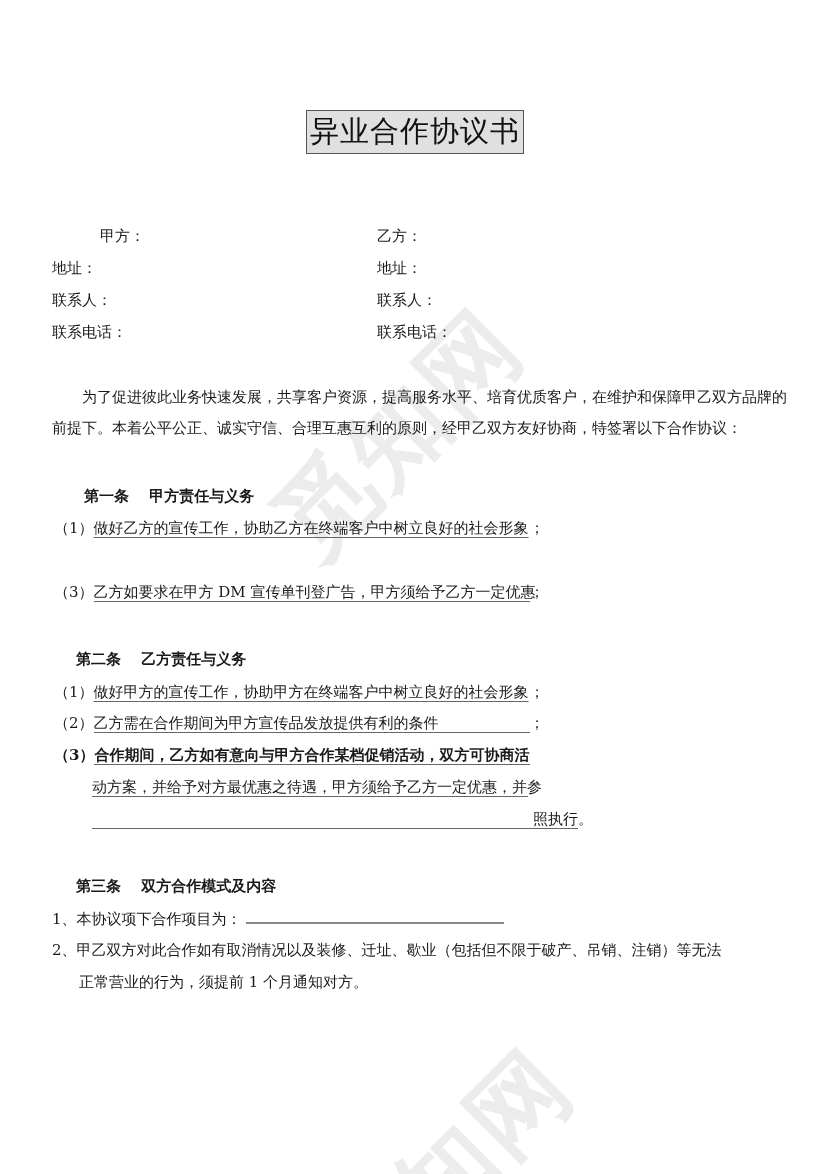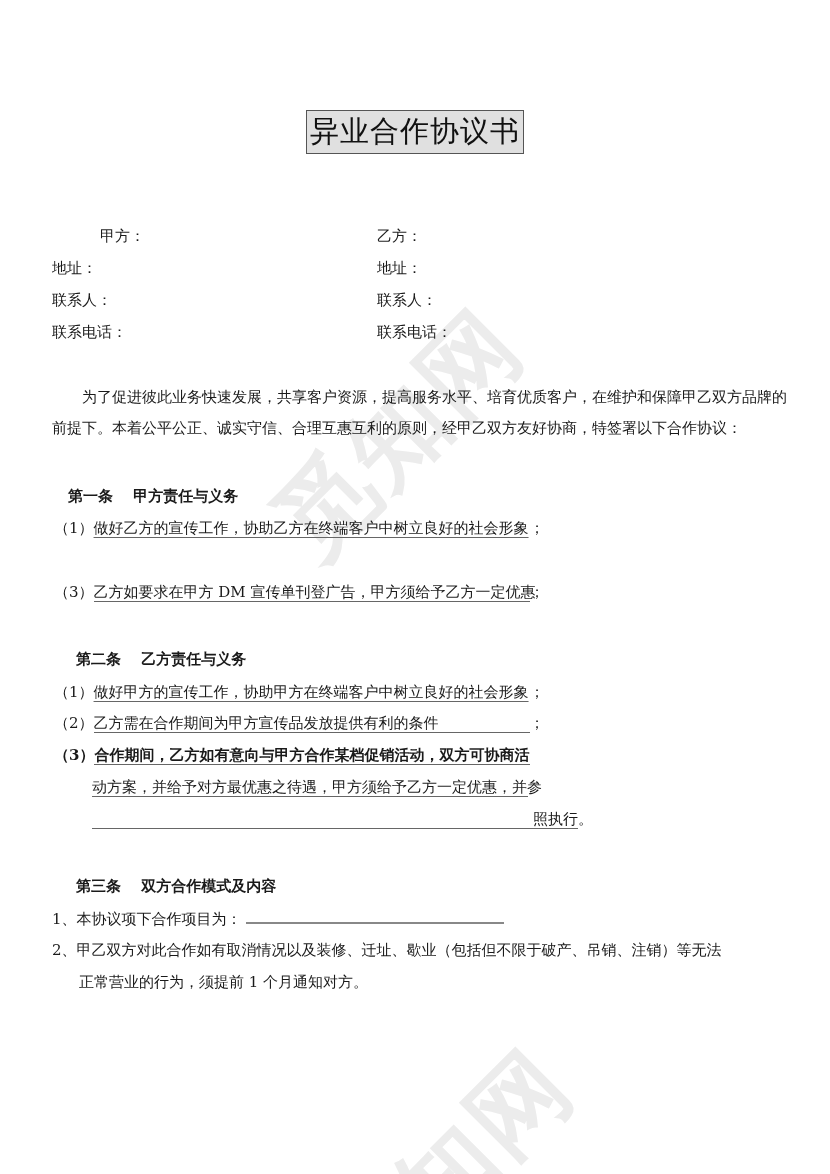--- a/index.html
+++ b/index.html
@@ -37,21 +37,21 @@
   <div class="line party" style="left:52px; top:290px;">联系人：</div>
   <div class="line party" style="left:52px; top:322px;">联系电话：</div>
 
   <div class="line party" style="left:377px; top:226px;">乙方：</div>
   <div class="line party" style="left:377px; top:258px;">地址：</div>
   <div class="line party" style="left:377px; top:290px;">联系人：</div>
   <div class="line party" style="left:377px; top:322px;">联系电话：</div>
 
   <div class="para" style="top:382px;">为了促进彼此业务快速发展，共享客户资源，提高服务水平、培育优质客户，在维护和保障甲乙双方品牌的前提下。本着公平公正、诚实守信、合理互惠互利的原则，经甲乙双方友好协商，特签署以下合作协议：</div>
 
-  <div class="line heading" style="left:68px; top:486px;">第一条　 甲方责任与义务</div>
+  <div class="line heading" style="left:84px; top:486px;">第一条　 甲方责任与义务</div>
 
   <div class="line" style="left:54px; top:518px;">
     <span>（1）</span><span class="u" style="display:inline-block;width:436px;">做好乙方的宣传工作，协助乙方在终端客户中树立良好的社会形象</span><span>；</span>
   </div>
   <div class="line" style="left:54px; top:582px;">
     <span>（3）</span><span style="display:inline-block;width:436px;border-bottom:1px solid #666;line-height:18px;">乙方如要求在甲方 DM 宣传单刊登广告，甲方须给予乙方一定优惠</span><span>；</span>
   </div>
 
   <div class="line heading" style="left:76px; top:649px;text-align:center;">第二条　 乙方责任与义务</div>
 

